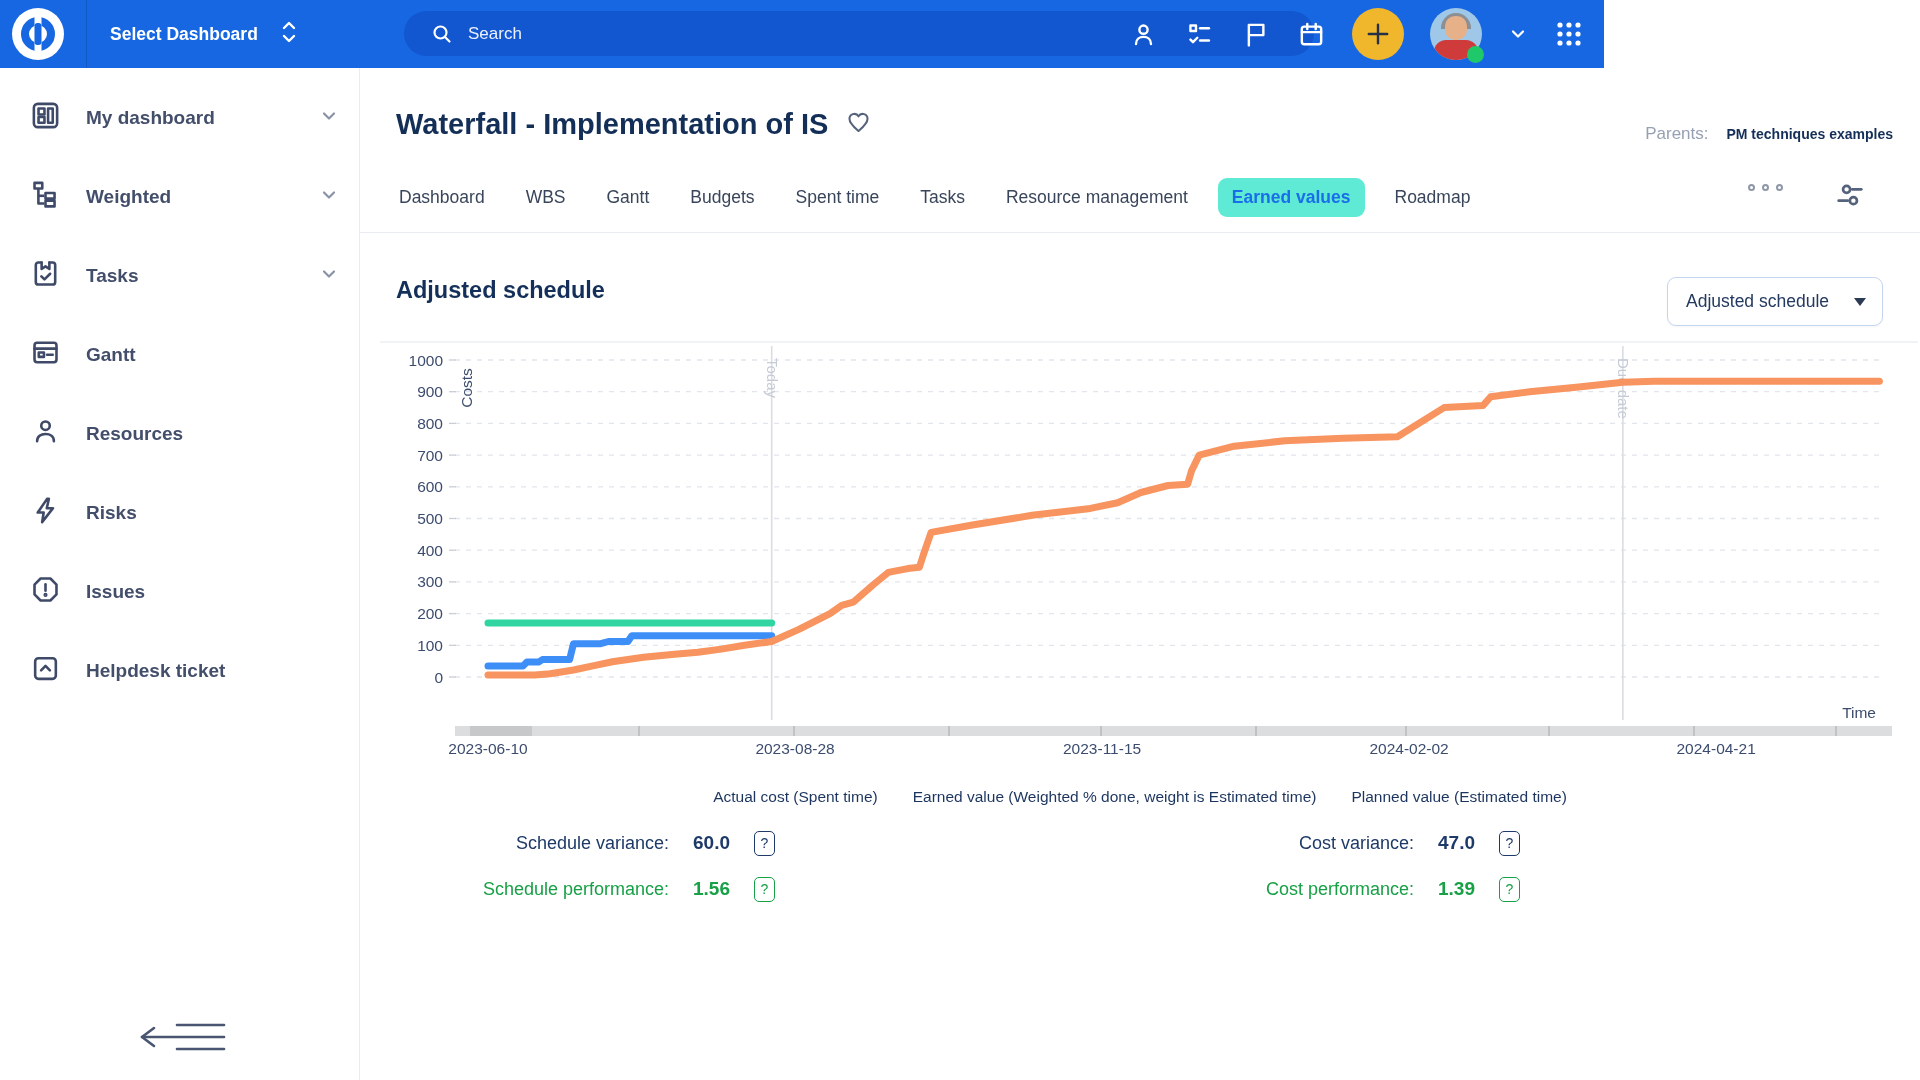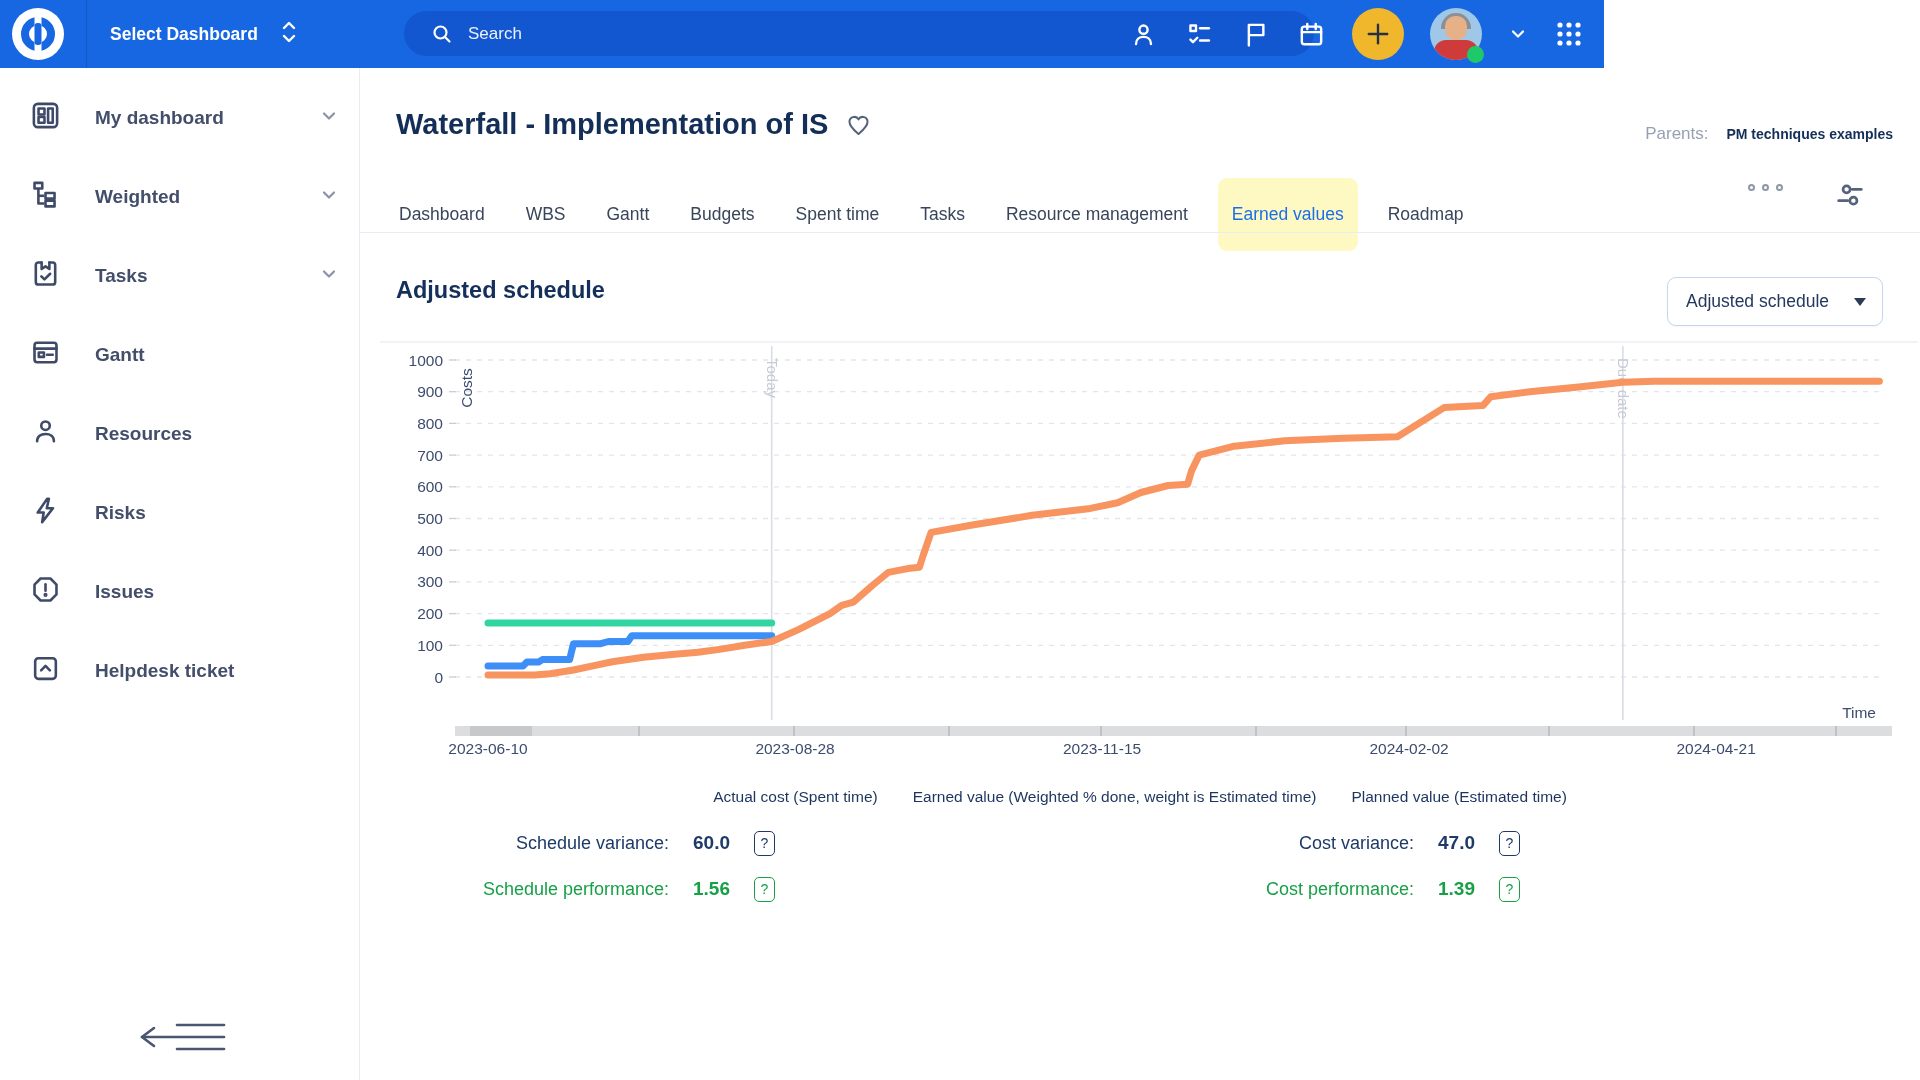--- a/index.html
+++ b/index.html
@@ -19,33 +19,33 @@
   .tb-icon { width:30px; height:30px; display:flex; align-items:center; justify-content:center; cursor:pointer; }
   .plus-btn { width:52px; height:52px; border-radius:50%; background:#f0b62c; display:flex; align-items:center; justify-content:center; cursor:pointer; }
   .avatar-wrap { position:relative; width:52px; height:52px; cursor:pointer; }
   .avatar { width:52px; height:52px; border-radius:50%; background:#9ec7e8; overflow:hidden; position:relative; }
   .av-hair { position:absolute; left:11px; top:5px; width:30px; height:16px; border-radius:15px 15px 0 0; background:#8d8f93; }
   .av-face { position:absolute; left:15px; top:8px; width:22px; height:24px; border-radius:10px; background:#e6b189; }
   .av-shirt { position:absolute; left:4px; top:32px; width:44px; height:22px; border-radius:12px 12px 0 0; background:#cf3a3b; }
   .status-dot { position:absolute; right:-2px; bottom:-3px; width:17px; height:17px; border-radius:50%; background:#1fc96a; }
   
   .sidebar { position:absolute; left:0; top:68px; width:360px; height:1012px; background:#fff; border-right:1px solid #e9edf3; }
-  .side-item { position:relative; height:79px; display:flex; align-items:center; padding-left:30px; gap:34px; cursor:pointer; }
+  .side-item { position:relative; height:79px; display:flex; align-items:center; padding-left:30px; gap:25px; cursor:pointer; }
   .side-item .lbl { color:#434e6b; font-size:19px; font-weight:600; }
   .side-item .chev { position:absolute; right:20px; top:50%; transform:translateY(-50%); }
   .collapse-btn { position:absolute; left:132px; bottom:20px; width:100px; height:46px; cursor:pointer; }
   
-  .main-title { position:absolute; left:396px; top:108px; display:flex; align-items:center; gap:17px; }
+  .main-title { position:absolute; left:396px; top:108px; display:flex; align-items:flex-start; gap:17px; }
   .main-title h1 { font-size:29px; font-weight:700; color:#132e57; }
   .parents { position:absolute; right:27px; top:124px; font-size:17px; white-space:nowrap; }
   .parents .p-lbl { color:#97a0b2; margin-right:18px; }
   .parents .p-val { color:#132e57; font-weight:700; font-size:14px; }
   .tabbar { position:absolute; left:388px; top:178px; display:flex; align-items:center; gap:19px; }
   .tab { padding:9px 11px; font-size:17.5px; color:#39455a; font-weight:500; cursor:pointer; white-space:nowrap; border-radius:9px; }
-  .tab.active { background:#fef9c3; color:#1a6fe8; font-weight:400; padding:26px 14px; }
+  .tab.active { background:#5eead4; color:#1a6fe8; font-weight:700; padding:9px 14px; }
   .tab-extra { position:absolute; top:184px; display:flex; align-items:center; cursor:pointer; }
   .dots3 { left:1748px; gap:7px; }
   .dots3 i { width:7px; height:7px; border:2px solid #8e97a8; border-radius:50%; display:block; }
   .tabs-divider { position:absolute; left:360px; top:232px; width:1560px; height:1px; background:#e9edf3; }
   
   .section-title { position:absolute; left:396px; top:277px; font-size:23.5px; font-weight:700; color:#14305a; }
   .dropdown { position:absolute; left:1667px; top:277px; width:216px; height:49px; background:#fff; border:1px solid #c5d6f1; border-radius:9px; display:flex; align-items:center; justify-content:space-between; padding:0 16px 0 18px; cursor:pointer; box-shadow:0 1px 2px rgba(30,60,120,.05); }
   .dropdown .dd-val { color:#23395f; font-size:17.5px; }
   .dropdown .caret { width:0; height:0; border-left:6px solid transparent; border-right:6px solid transparent; border-top:8px solid #2b3b55; }
   

